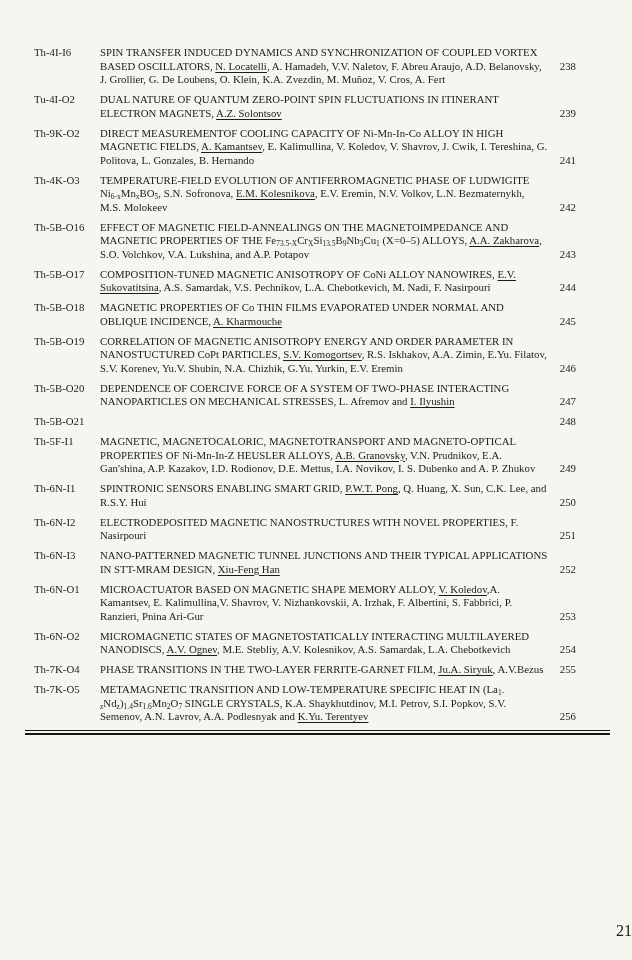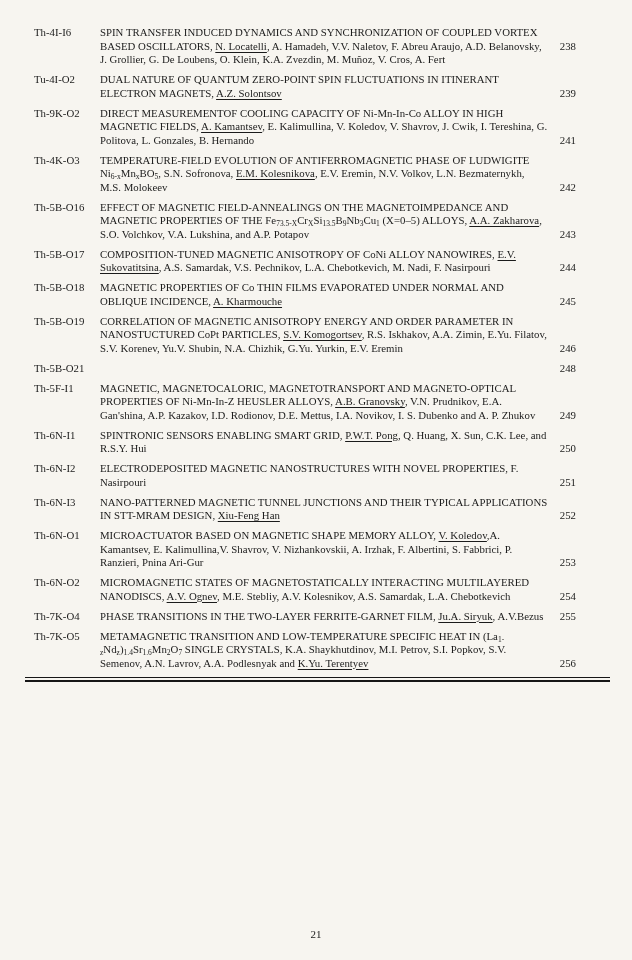--- a/index.html
+++ b/index.html
@@ -7,21 +7,21 @@
     width:632px; height:960px;
     background:#e9e7e2;
     font-family:"Liberation Serif", serif;
   }
   .sheet {
     position:relative;
     width:632px; height:960px;
     box-sizing:border-box;
     background:#f7f5f0;
     color:#1b1b1b;
-    padding:26px 56px 0 34px;
+    padding:46px 56px 0 34px;
     overflow:hidden;
   }
   .toc-list { display:block; }
   .entry {
     display:flex;
     margin-bottom:6.5px;
     font-size:10.8px;
     line-height:13.5px;
   }
   .code {
@@ -46,22 +46,22 @@
   }
   .rule {
     margin:3px -34px 0 -9px;
     height:2px;
     border-top:1px solid #161616;
     border-bottom:2px solid #161616;
   }
   footer {
     position:absolute;
     left:0; right:0; bottom:20px;
-    text-align:center;
-    font-size:11px;
+    text-align:right;
+    font-size:16px;
     color:#1b1b1b;
   }
 </style>
 </head>
 <body>
 
 <div class="sheet">
   <main class="toc-list">
       <div class="entry">
         <span class="code">Th-4I-I6</span>
@@ -95,20 +95,25 @@
       </div>
       <div class="entry">
         <span class="code">Th-5B-O18</span>
         <span class="text"><span>MAGNETIC PROPERTIES OF Co THIN FILMS EVAPORATED UNDER NORMAL AND OBLIQUE INCIDENCE, </span><span class="u">A. Kharmouche</span></span>
         <span class="pagenum">245</span>
       </div>
       <div class="entry">
         <span class="code">Th-5B-O19</span>
         <span class="text"><span>CORRELATION OF MAGNETIC ANISOTROPY ENERGY AND ORDER PARAMETER IN NANOSTUCTURED CoPt PARTICLES, </span><span class="u">S.V. Komogortsev</span><span>, R.S. Iskhakov, A.A. Zimin, E.Yu. Filatov, S.V. Korenev, Yu.V. Shubin, N.A. Chizhik, G.Yu. Yurkin, E.V. Eremin</span></span>
         <span class="pagenum">246</span>
+      </div>
+      <div class="entry">
+        <span class="code">Th-5B-O20</span>
+        <span class="text"><span>DEPENDENCE OF COERCIVE FORCE OF A SYSTEM OF TWO-PHASE INTERACTING NANOPARTICLES ON MECHANICAL STRESSES, L. Afremov and </span><span class="u">I. Ilyushin</span></span>
+        <span class="pagenum">247</span>
       </div>
       <div class="entry">
         <span class="code">Th-5B-O21</span>
         <span class="pagenum">248</span>
       </div>
       <div class="entry">
         <span class="code">Th-5F-I1</span>
         <span class="text"><span>MAGNETIC, MAGNETOCALORIC, MAGNETOTRANSPORT AND MAGNETO-OPTICAL PROPERTIES OF Ni-Mn-In-Z HEUSLER ALLOYS, </span><span class="u">A.B. Granovsky</span><span>, V.N. Prudnikov, E.A. Gan'shina, A.P. Kazakov, I.D. Rodionov, D.E. Mettus, I.A. Novikov, I. S. Dubenko and A. P. Zhukov</span></span>
         <span class="pagenum">249</span>
       </div>

